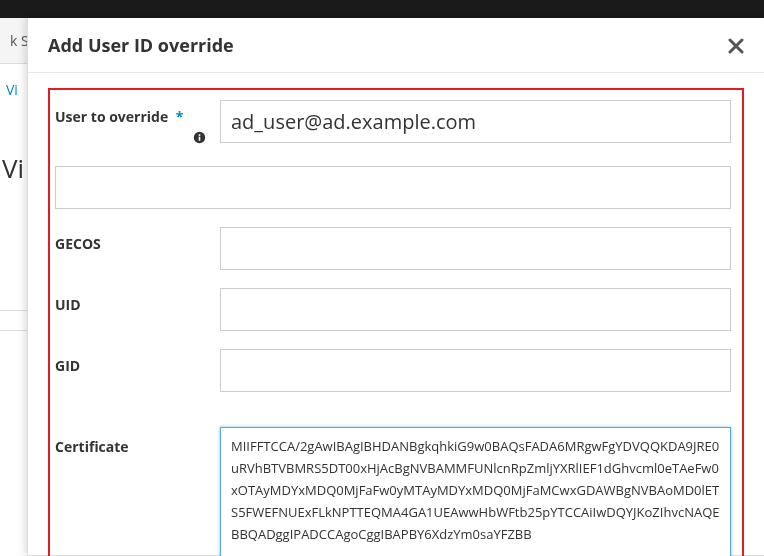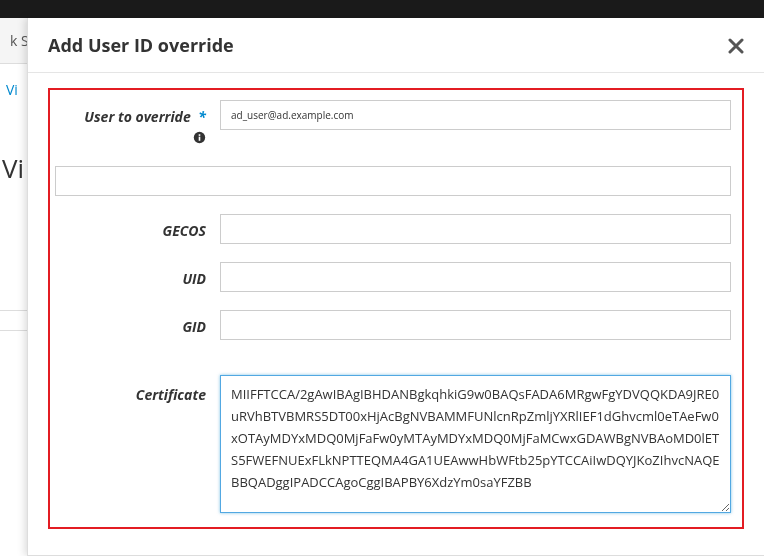--- a/index.html
+++ b/index.html
@@ -103,27 +103,26 @@
       padding: 10px 5px 10px 5px;
     }
     .form-row {
       display: flex;
       align-items: flex-start;
       margin-bottom: 18px;
     }
     .form-row:last-child { margin-bottom: 0; margin-top: 35px; }
     .form-label {
       width: 165px;
-      text-align: right;
+      text-align: left;
       padding-right: 14px;
       padding-top: 7px;
       font-size: 14px;
       font-weight: 700;
       color: #333;
-      font-style: italic;
     }
     .form-label.cert {
       padding-top: 10px;
     }
     .required-asterisk {
       color: #0088ce;
       margin-left: 4px;
       font-weight: 700;
     }
     .info-icon {
@@ -134,21 +133,21 @@
       font-size: 13px;
       color: #333;
     }
     .form-control-wrap {
       flex: 1;
       padding-right: 6px;
     }
     .form-input, .form-textarea {
       width: 100%;
       padding: 7px 10px;
-      font-size: 10px;
+      font-size: 20px;
       border: 1px solid #ccc;
       background: #fff;
       color: #333;
       font-family: inherit;
     }
     .form-textarea {
       height: 138px;
       resize: vertical;
       line-height: 1.7;
       font-size: 13px;

